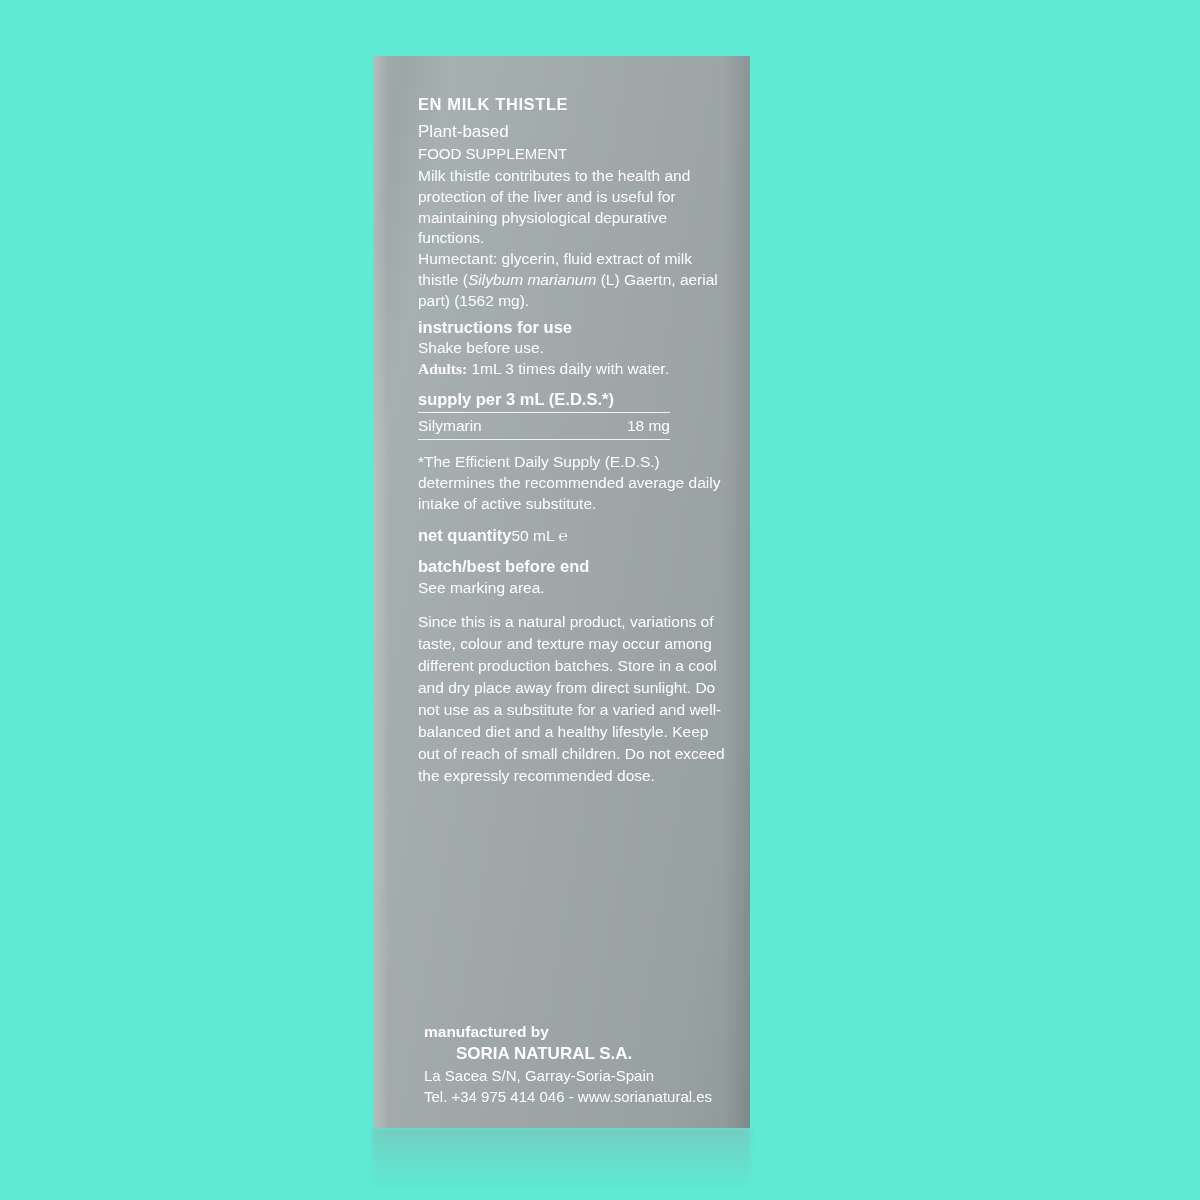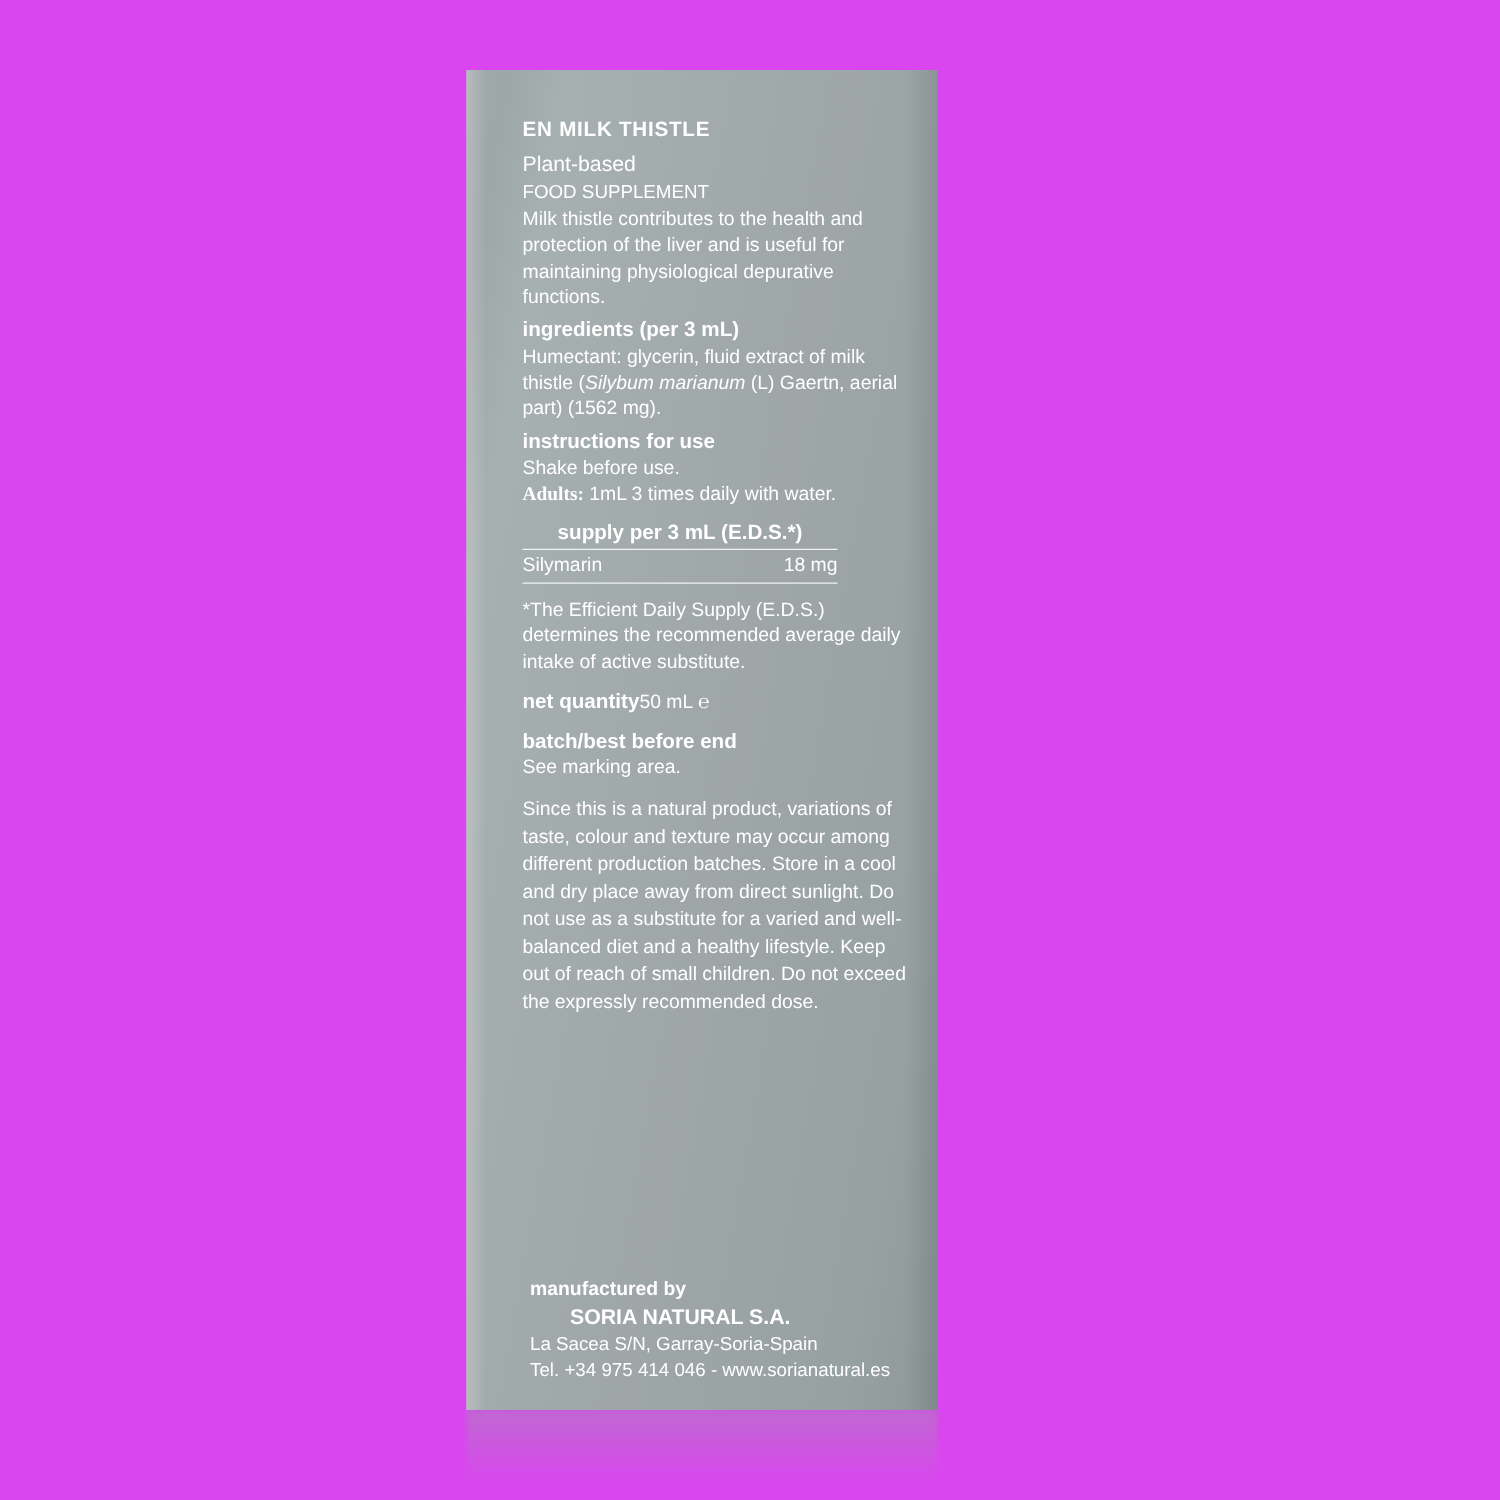--- a/index.html
+++ b/index.html
@@ -12,21 +12,21 @@
   }
   body {
     font-family: "Liberation Sans", sans-serif;
     -webkit-font-smoothing: antialiased;
   }
 
   .stage {
     position: relative;
     width: 1200px;
     height: 1200px;
-    background: #d946ef;
+    background: #5eead4;
   }
 
   
   .package {
     position: absolute;
     left: 373px;
     top: 56px;
     width: 377px;
     height: 1072px;
     background: linear-gradient(100deg, #a2aaab 0%, #9ea7a8 6%, #a7b0b0 14%, #9ea6a7 55%, #98a1a2 86%, #8e9899 100%);
@@ -109,21 +109,20 @@
     line-height: 1.35;
   }
   .ital { font-style: italic; }
 
   .bold-inline { font-weight: bold; font-family: Liberation Serif, serif; }
 
   
   .supply {
     margin-top: 10px;
     width: 252px;
-    text-align: center;
   }
   .supply-title {
     font-size: 16.5px;
     font-weight: bold;
     padding-bottom: 3px;
     border-bottom: 1px solid rgba(255,255,255,0.85);
   }
   .supply-row {
     display: flex;
     justify-content: space-between;
@@ -195,21 +194,20 @@
     <div class="content">
 
       <span class="t title">EN MILK THISTLE</span>
 
       <span class="t subtitle">Plant-based</span>
 
       <span class="t subtitle2">FOOD SUPPLEMENT</span>
 
       <span class="t para">Milk thistle contributes to the health and protection of the liver and is useful for maintaining physiological depurative functions.</span>
 
-      <span class="t head">ingredients (per 3 mL)</span>
       <span class="t ing-body"><span>Humectant: glycerin, fluid extract of milk thistle (</span><span class="ital">Silybum marianum</span><span> (L) Gaertn, aerial part) (1562 mg).</span></span>
 
       <span class="t head">instructions for use</span>
       <span class="t para">Shake before use.</span>
       <span class="t para"><span class="bold-inline">Adults:</span><span> 1mL 3 times daily with water.</span></span>
 
       <div class="supply">
         <div class="supply-title">supply per 3 mL (E.D.S.*)</div>
         <div class="supply-row">
           <span>Silymarin</span>

